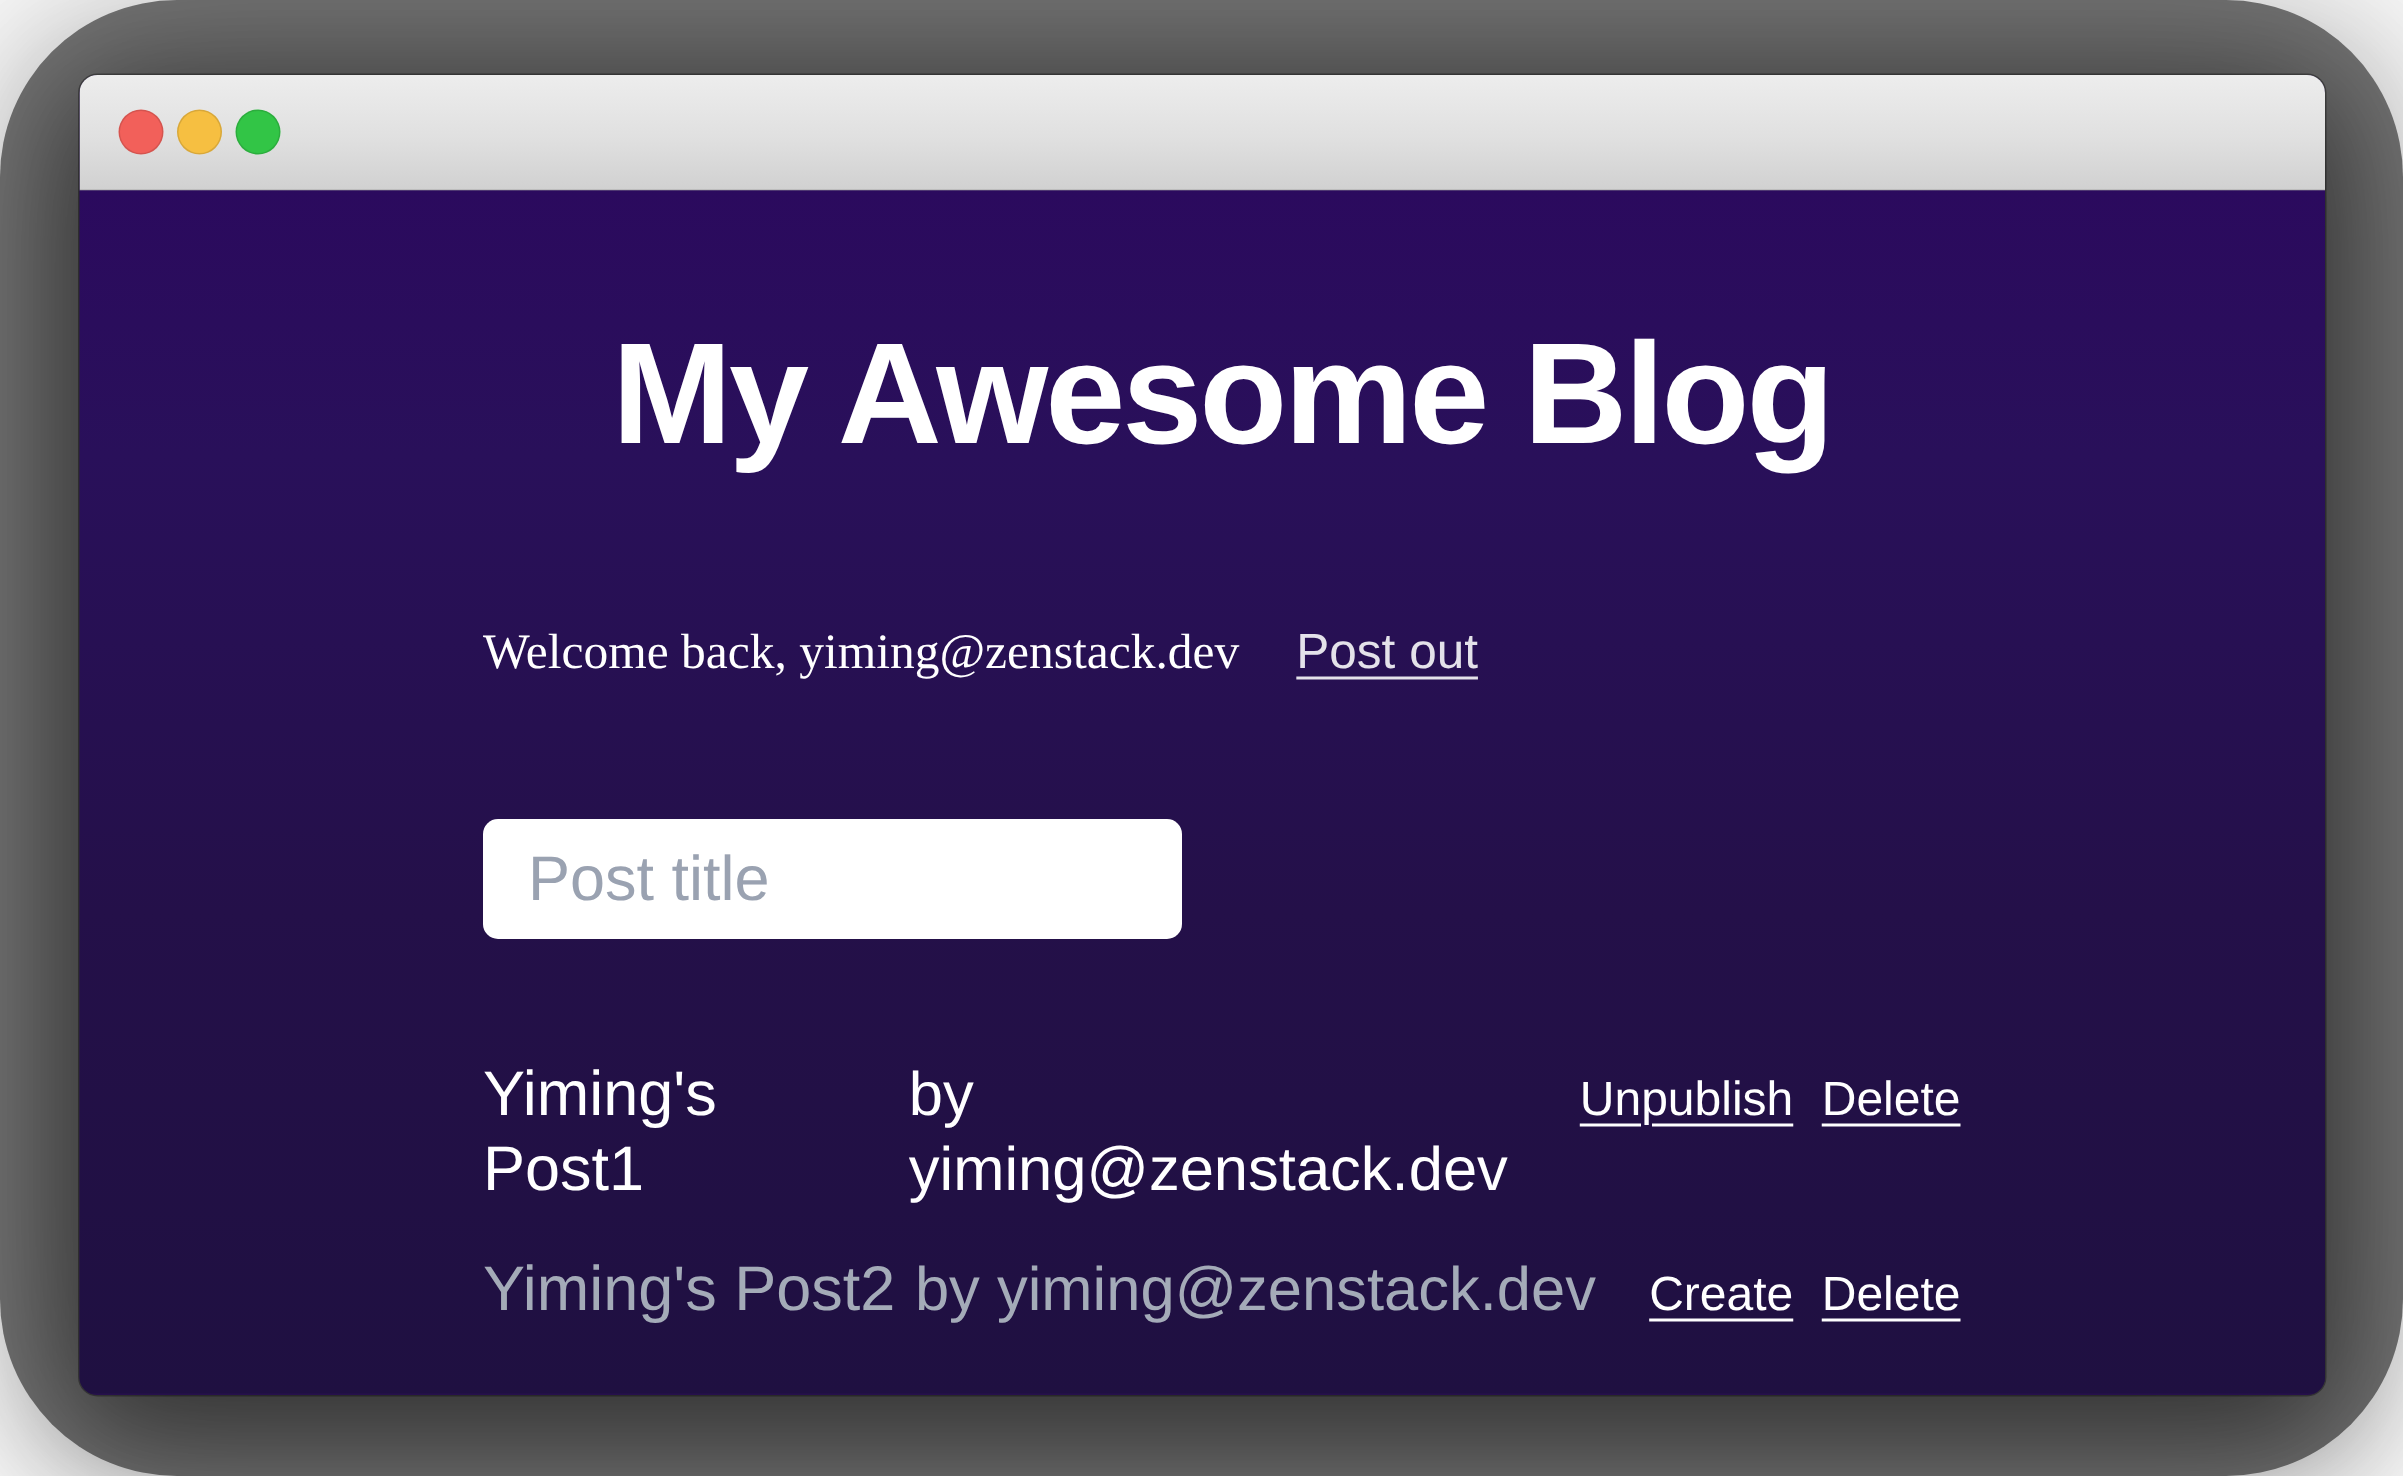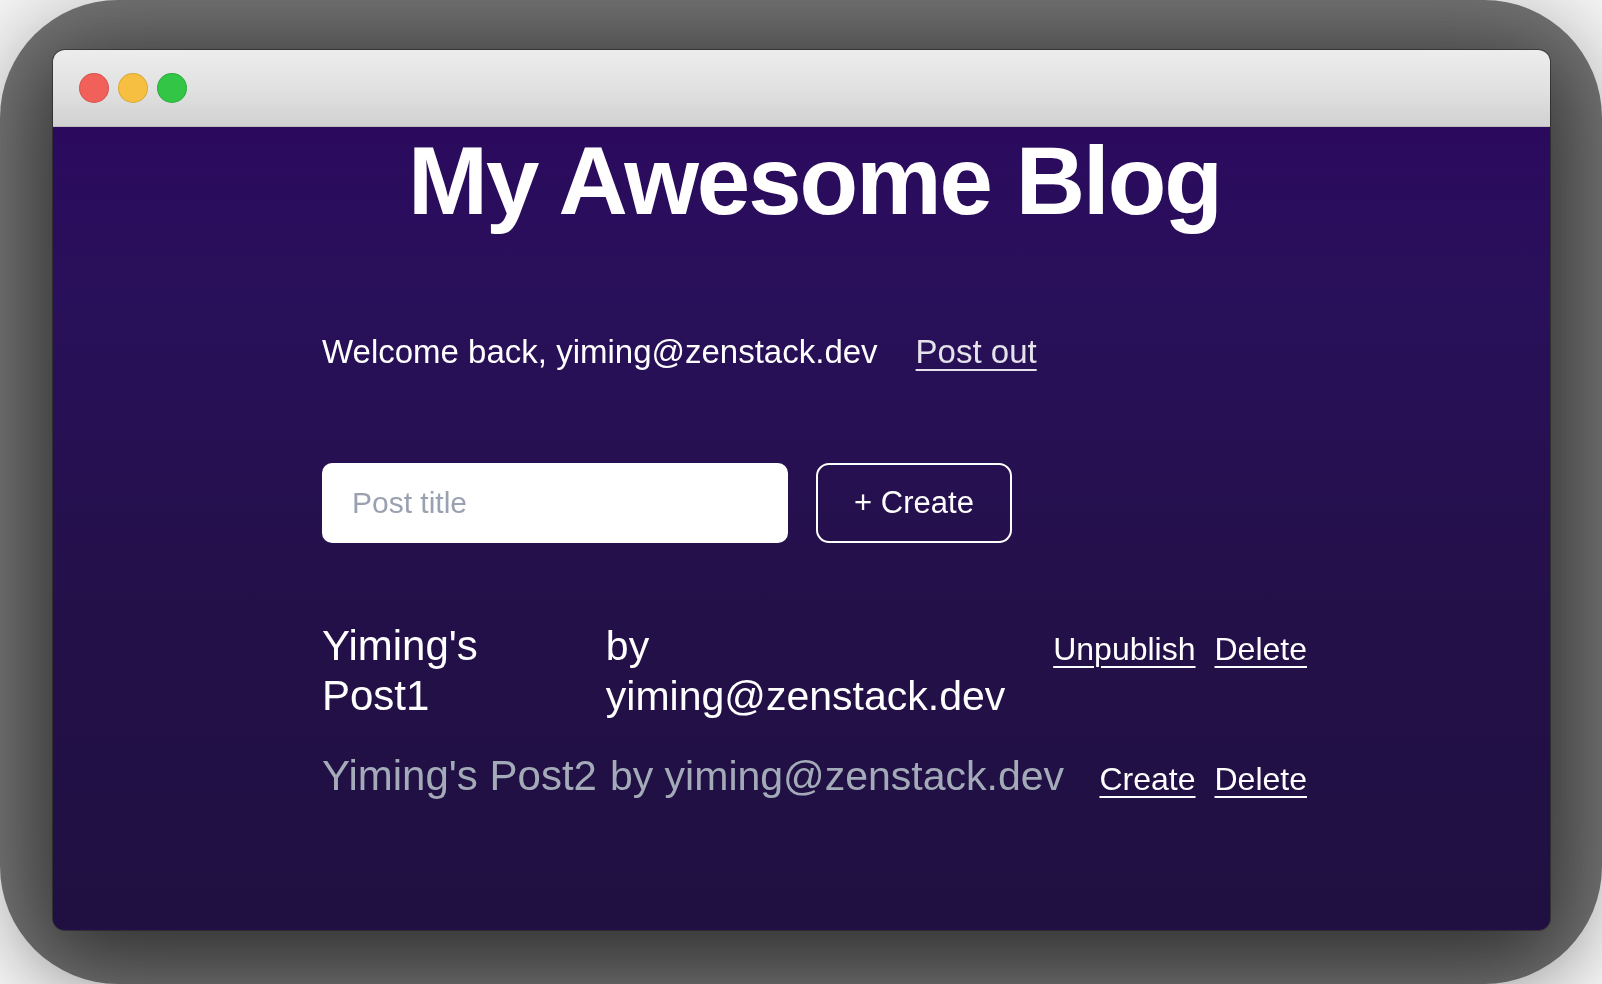--- a/index.html
+++ b/index.html
@@ -60,35 +60,36 @@
     background: linear-gradient(180deg, #2b0a5e 0%, #29105a 22%, #241049 60%, #1f1041 100%);
     color: #ffffff;
   }
   .container {
     width: 985px;
     margin-left: 269px;
     position: relative;
   }
   .blog-title {
     margin: 0;
+    padding-top: 82px;
     font-size: 96px;
     line-height: 108px;
     font-weight: 800;
     letter-spacing: -2px;
     text-align: center;
     color: #ffffff;
   }
   .welcome-row {
     margin-top: 97px;
     display: flex;
     align-items: baseline;
     font-size: 33px;
     line-height: 40px;
   }
-  .welcome-text { color: #ffffff; }
+  .welcome-text { color: #ffffff; font-family: Liberation Serif, serif; }
   .signout-link {
     margin-left: 38px;
     color: #e4e2ea;
     text-decoration: underline;
     text-underline-offset: 6px;
     text-decoration-thickness: 2px;
     cursor: pointer;
   }
   .create-row {
     margin-top: 91px;
@@ -96,21 +97,21 @@
     align-items: center;
   }
   .post-title-input {
     width: 466px;
     height: 80px;
     box-sizing: border-box;
     border: none;
     border-radius: 10px;
     background: #ffffff;
     padding: 0 30px;
-    font-size: 30px;
+    font-size: 42px;
     font-family: "Liberation Sans", "DejaVu Sans", sans-serif;
     color: #1f2937;
     outline: none;
   }
   .post-title-input::placeholder { color: #9aa2b1; }
   .create-button {
     margin-left: 28px;
     height: 80px;
     min-width: 196px;
     box-sizing: border-box;
@@ -180,21 +181,20 @@
 
         <h1 class="blog-title">My Awesome Blog</h1>
 
         <div class="welcome-row">
           <span class="welcome-text">Welcome back, yiming@zenstack.dev</span>
           <a class="signout-link">Post out</a>
         </div>
 
         <div class="create-row">
           <input class="post-title-input" type="text" placeholder="Post title" style="">
-          <button class="create-button">+ Create</button>
         </div>
 
         <div class="posts">
 
           <div class="post-row published">
             <span class="post-title">Yiming's Post1</span>
             <span class="post-author">by yiming@zenstack.dev</span>
             <span class="post-actions">
               <a class="post-link">Unpublish</a>
               <a class="post-link">Delete</a>

